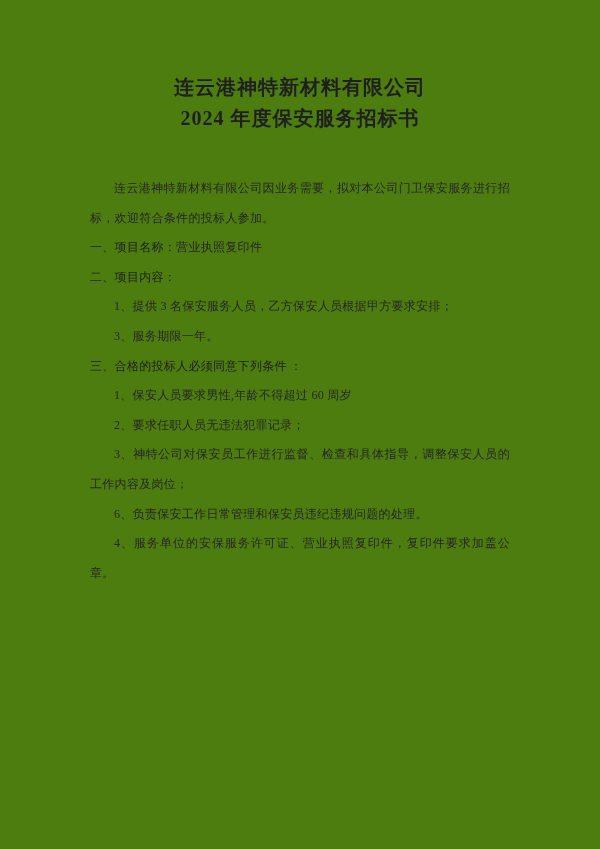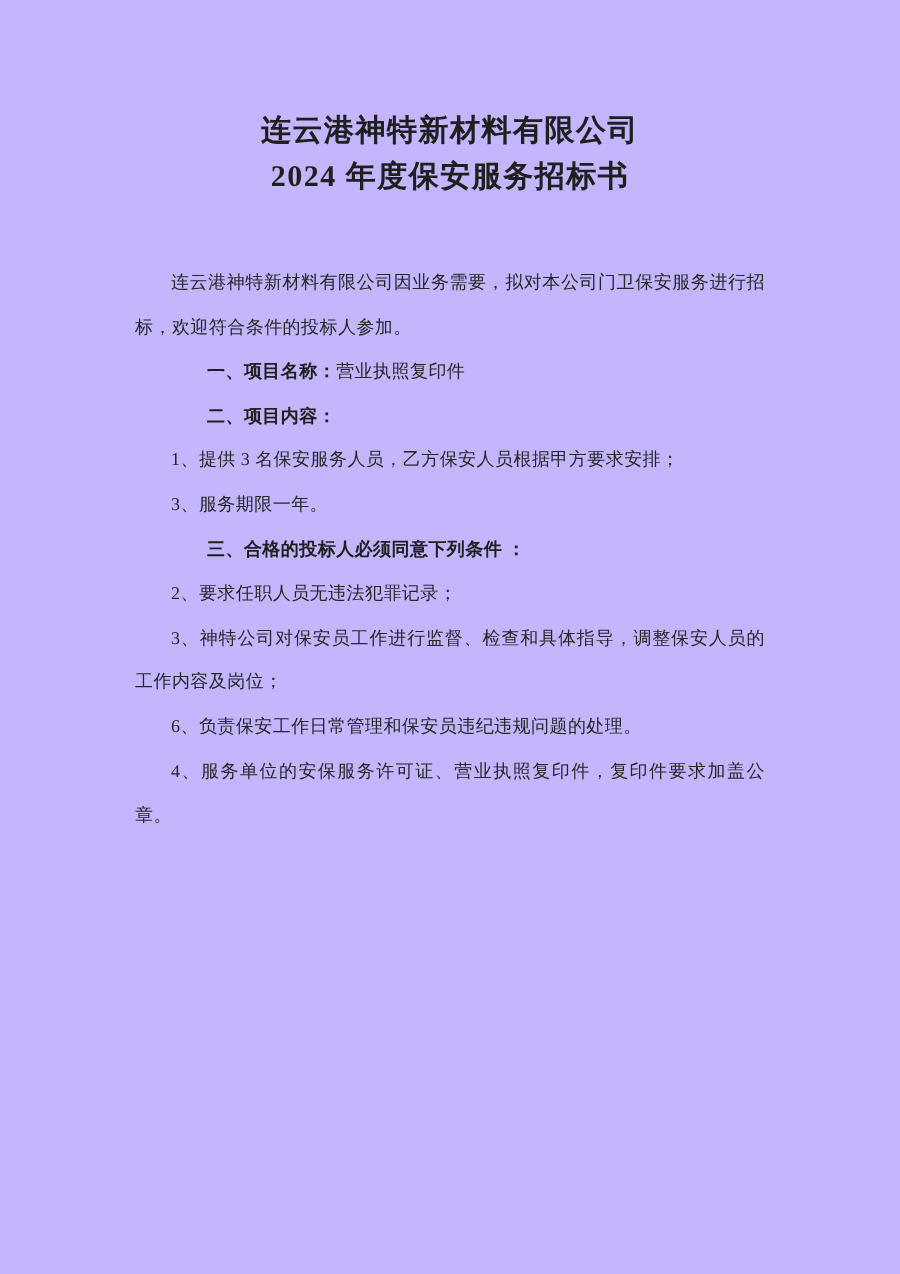--- a/index.html
+++ b/index.html
@@ -5,21 +5,21 @@
   html, body {
     margin: 0;
     padding: 0;
     background: #ffffff;
   }
   .page {
     position: relative;
     width: 600px;
     height: 849px;
     margin: 0 auto;
-    background: #c4b5fd;
+    background: #4d7c0f;
     overflow: hidden;
     font-family: "Liberation Serif", "DejaVu Serif", serif;
     color: #262626;
     box-sizing: border-box;
     padding: 72px 90px 0 90px;
   }
   .doc-title {
     text-align: center;
     font-size: 20px;
     font-weight: bold;
@@ -38,38 +38,38 @@
     margin: 0;
   }
   .para-intro,
   .para-item {
     text-indent: 2em;
   }
   .para-heading {
     text-indent: 0;
   }
   .bold {
-    font-weight: bold;
+    font-weight: normal;
     color: #1f1f1f;
-    margin-left: 48px;
   }
 </style>
 </head>
 <body>
 
 <div class="page">
   <div class="doc-title">
     <div>连云港神特新材料有限公司</div>
     <div>2024 年度保安服务招标书</div>
   </div>
   <div class="doc-body" id="doc-body">
       <p class="para-intro"><span>连云港神特新材料有限公司因业务需要，拟对本公司门卫保安服务进行招标，欢迎符合条件的投标人参加。</span></p>
       <p class="para-heading"><span class="bold">一、项目名称：</span><span>营业执照复印件</span></p>
       <p class="para-heading"><span class="bold">二、项目内容：</span></p>
       <p class="para-item"><span>1、提供 3 名保安服务人员，乙方保安人员根据甲方要求安排；</span></p>
       <p class="para-item"><span>3、服务期限一年。</span></p>
       <p class="para-heading"><span class="bold">三、合格的投标人必须同意下列条件 ：</span></p>
+      <p class="para-item"><span>1、保安人员要求男性,年龄不得超过 60 周岁</span></p>
       <p class="para-item"><span>2、要求任职人员无违法犯罪记录；</span></p>
       <p class="para-item"><span>3、神特公司对保安员工作进行监督、检查和具体指导，调整保安人员的工作内容及岗位；</span></p>
       <p class="para-item"><span>6、负责保安工作日常管理和保安员违纪违规问题的处理。</span></p>
       <p class="para-item"><span>4、服务单位的安保服务许可证、营业执照复印件，复印件要求加盖公章。</span></p>
     </div>
 </div>
 
 </body></html>

